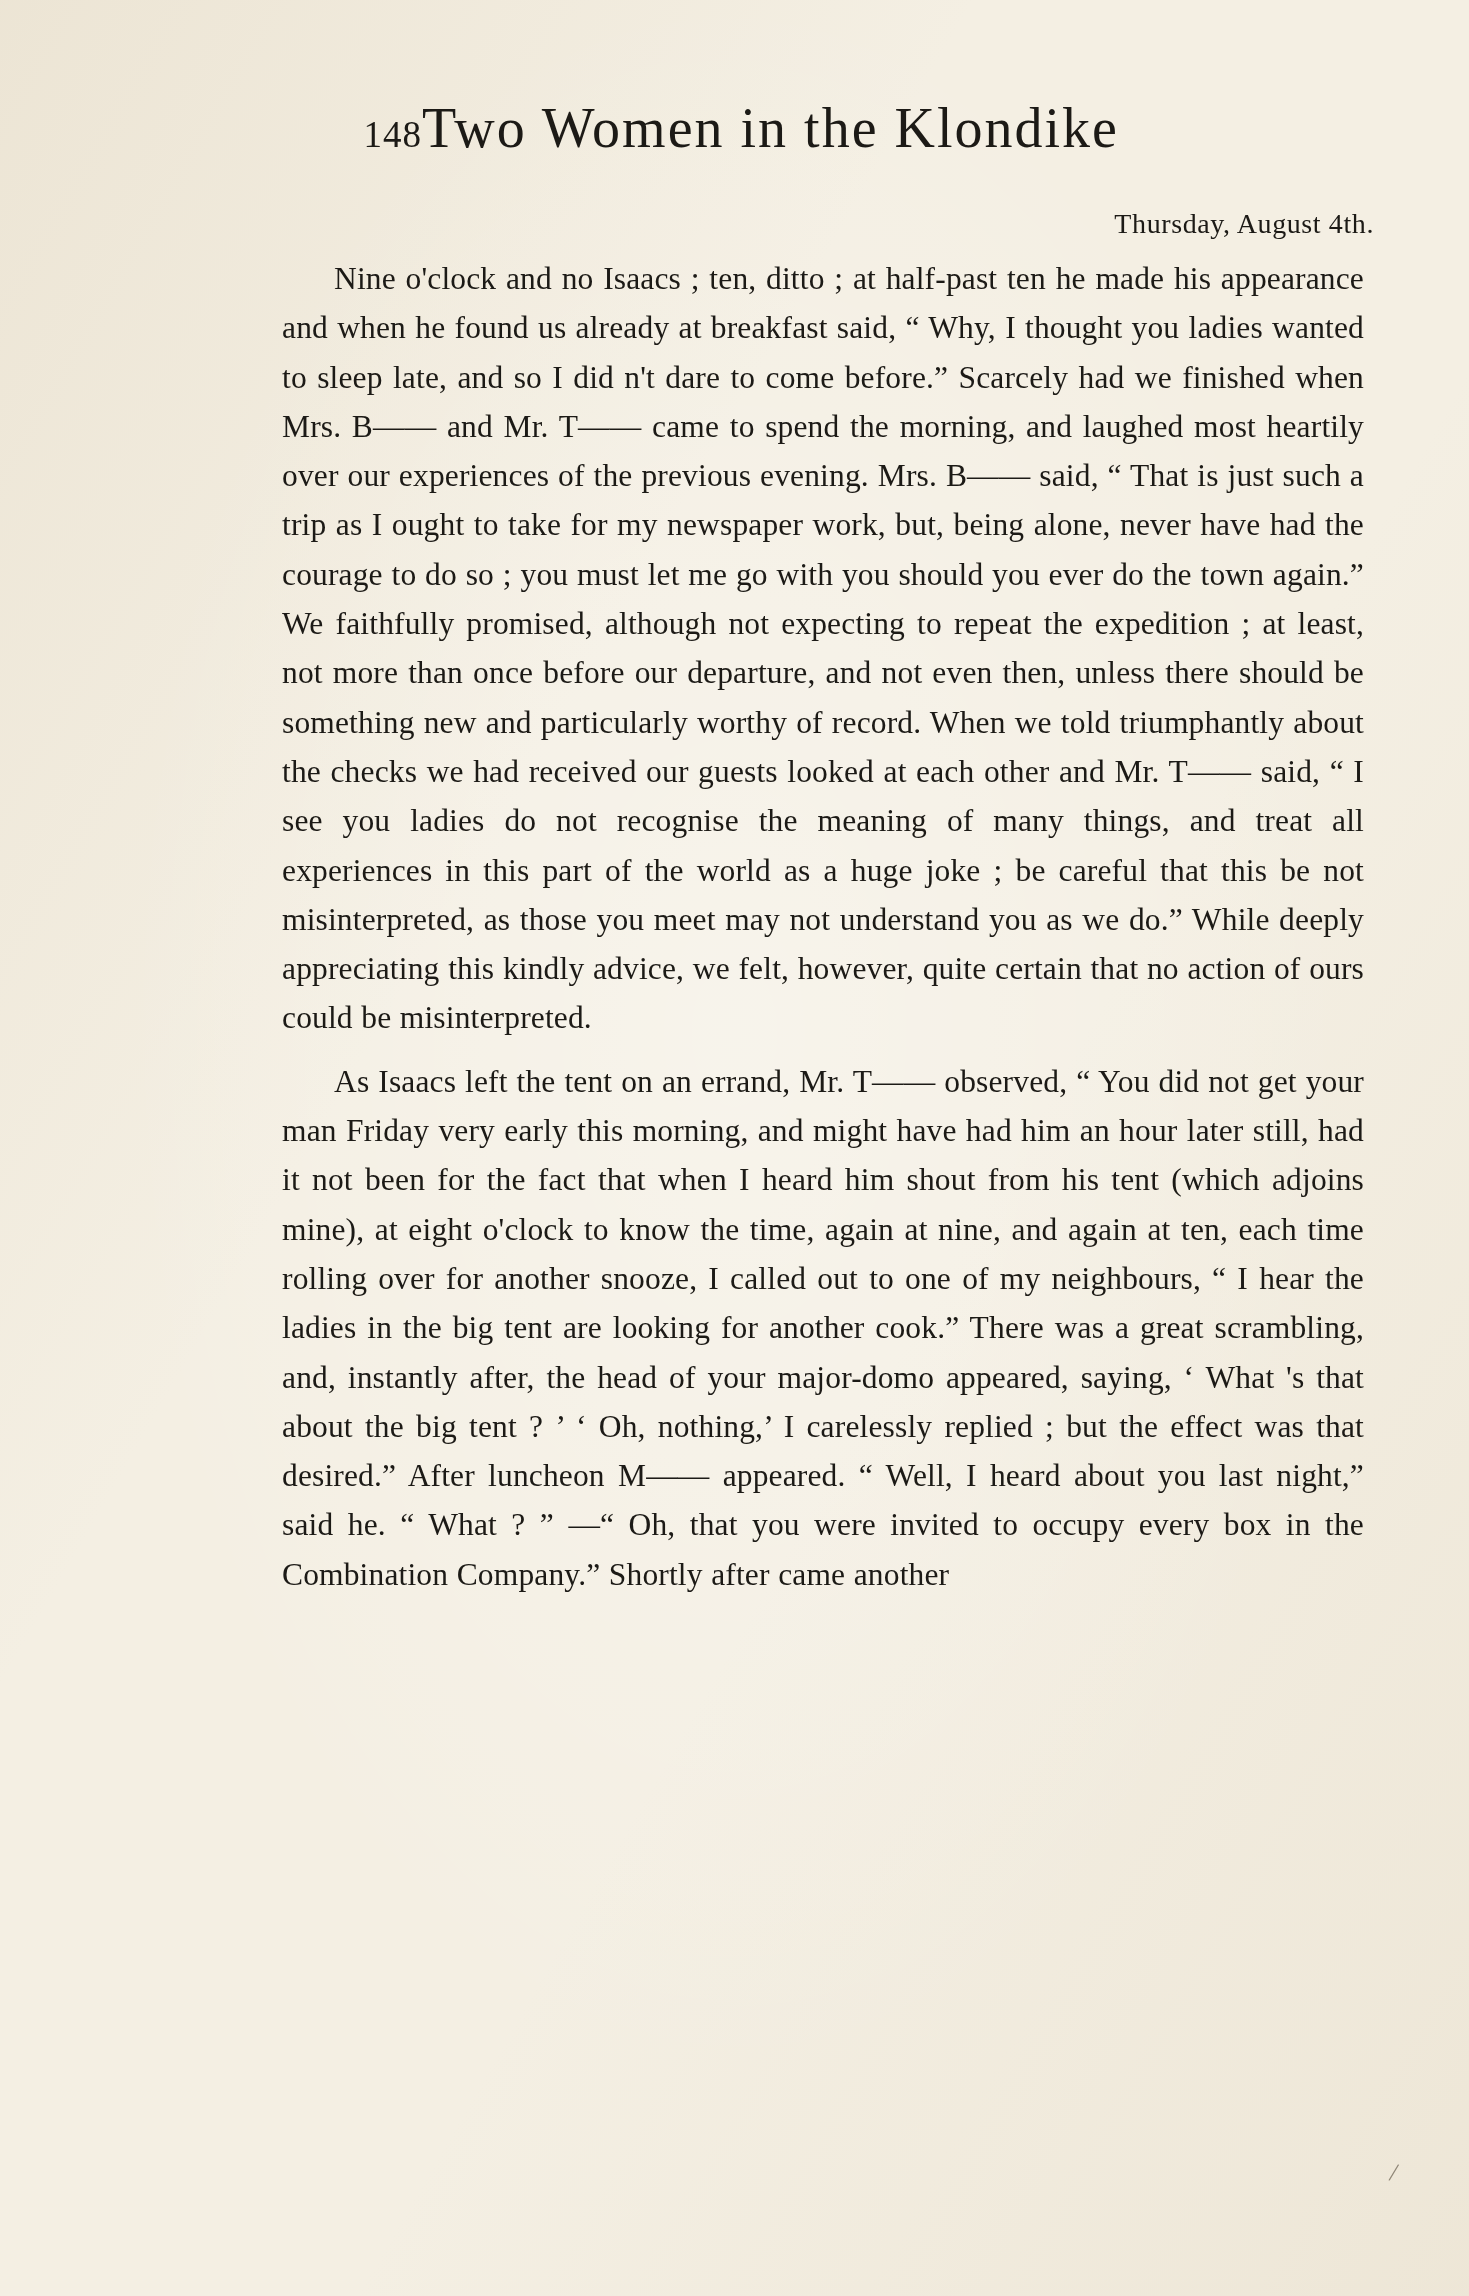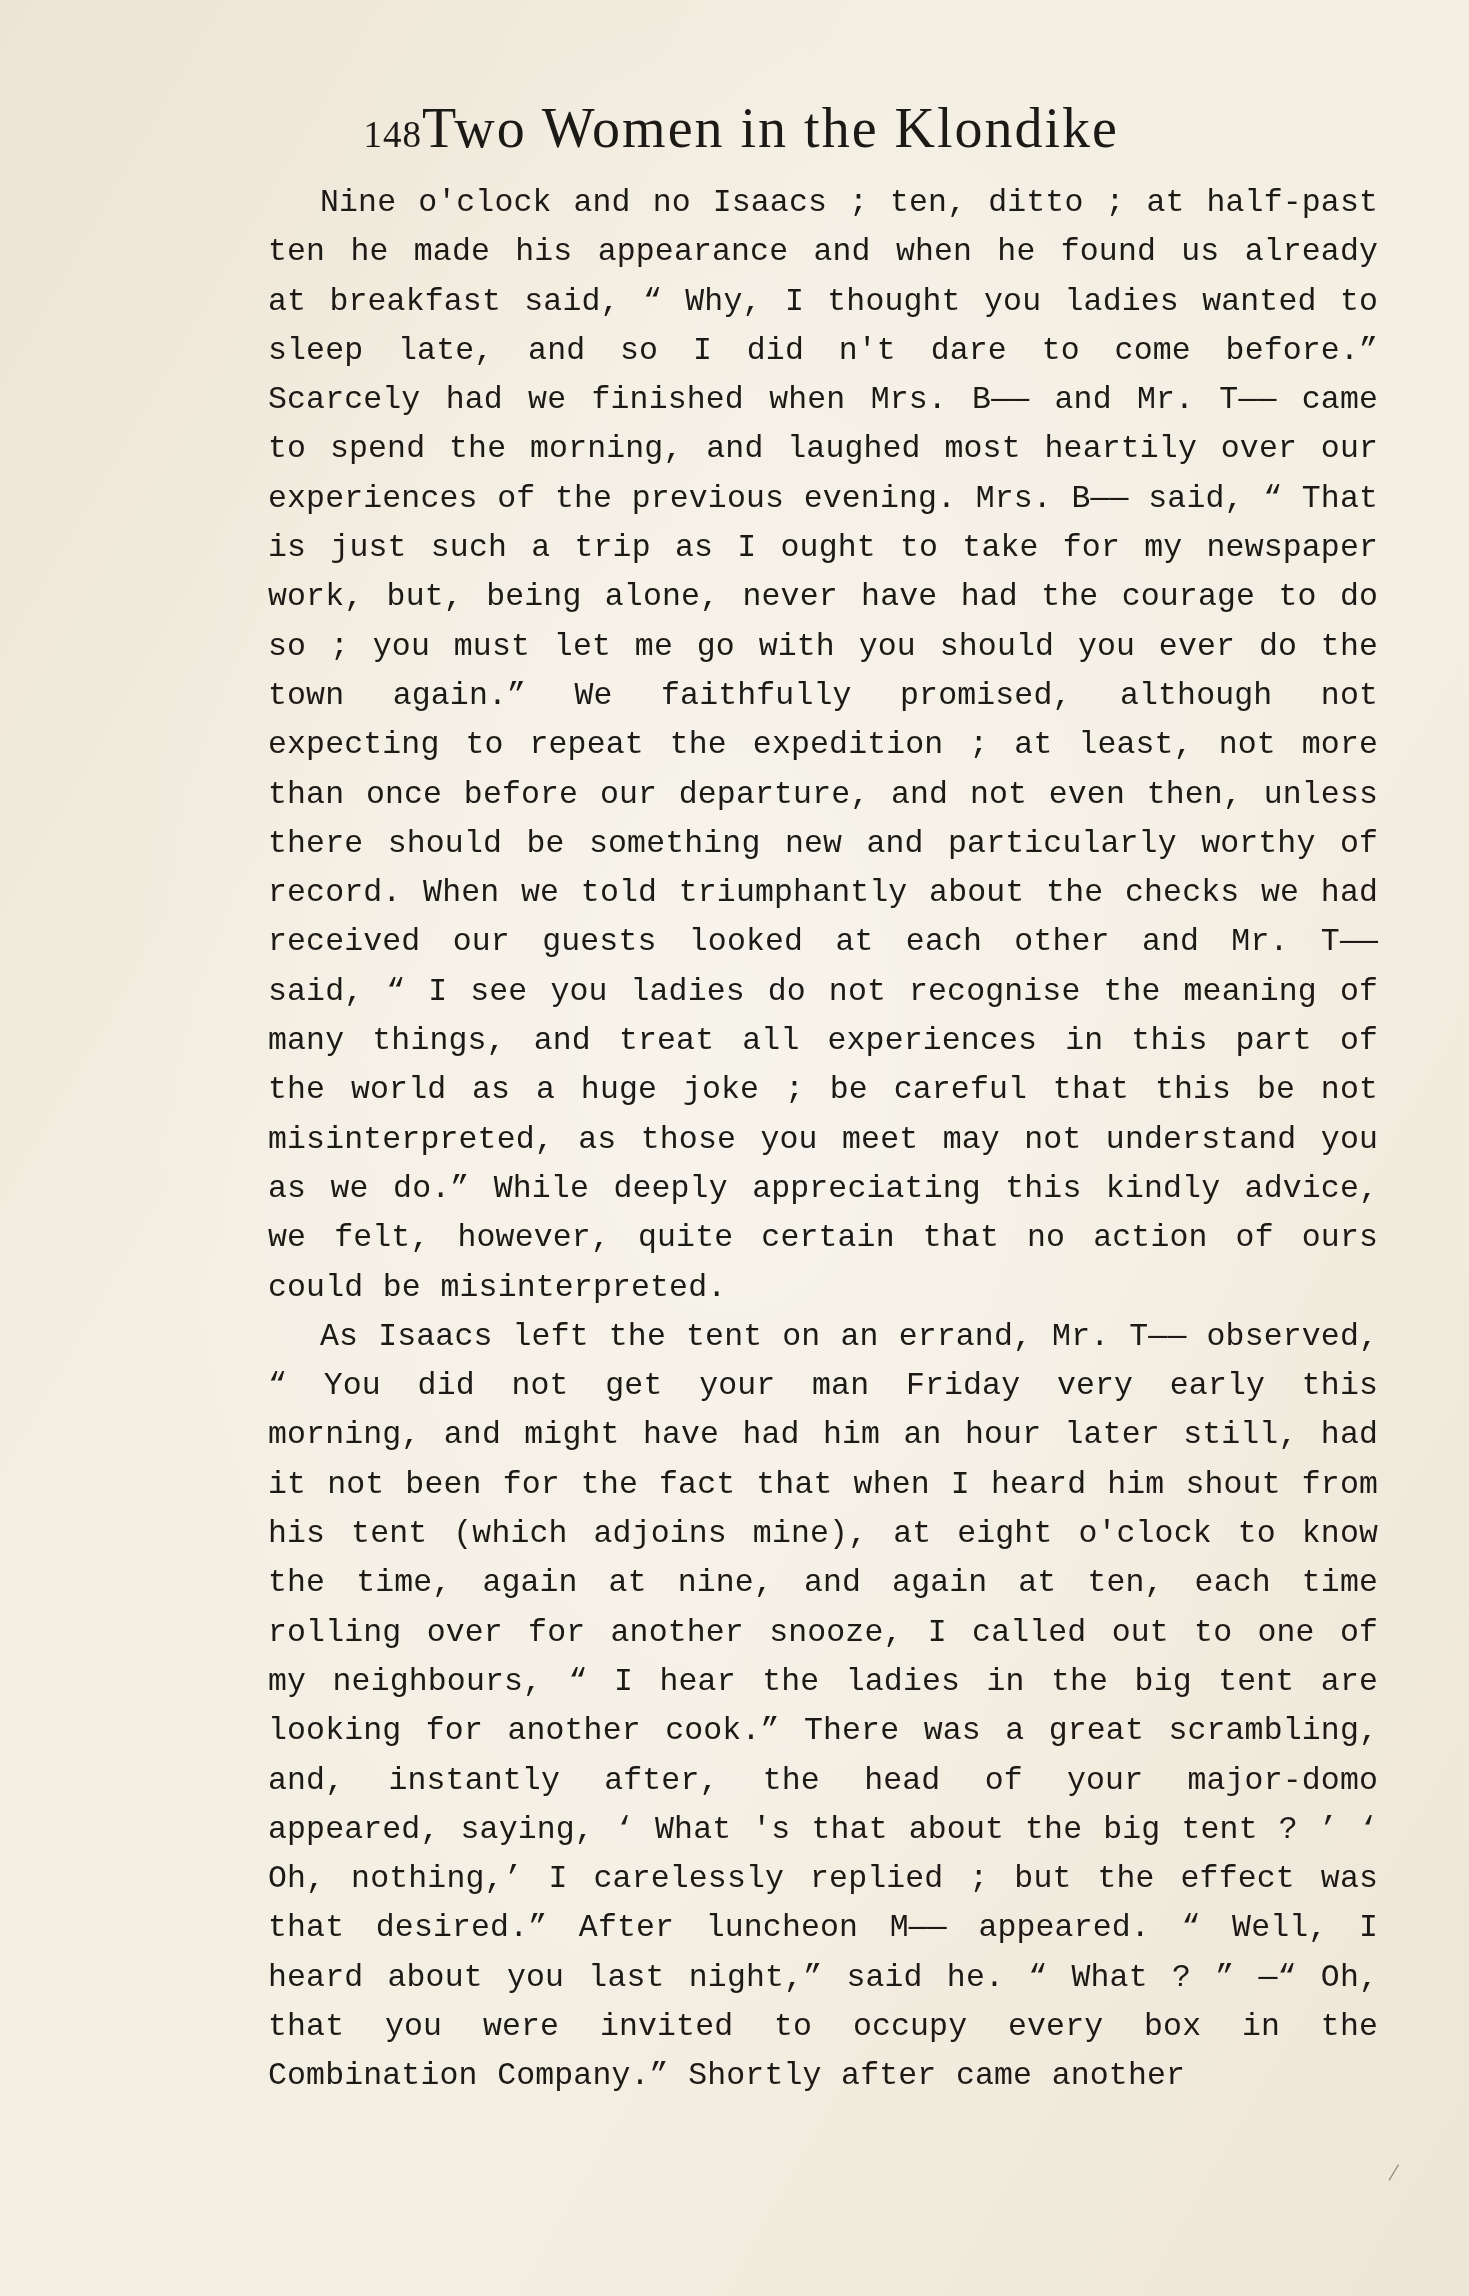--- a/index.html
+++ b/index.html
@@ -63,23 +63,22 @@
   .body-text {
     margin-top: 12px;
     font-size: 31.5px;
     line-height: 49.3px;
     text-align: justify;
     text-justify: inter-word;
     letter-spacing: 0.15px;
     word-spacing: 0.5px;
   }
   .body-text p {
-    margin: 0;
+    margin: 14px;
     text-indent: 52px;
-    font-family: Liberation Mono, monospace;
   }
   .corner-mark {
     position: absolute;
     right: 72px;
     bottom: 108px;
     font-size: 26px;
     color: #8e8575;
     transform: rotate(12deg);
   }
 </style>
@@ -87,20 +86,21 @@
 <body>
 
 <div class="page">
   <div class="content">
 
     <div class="header-line">
       <span class="folio">148</span>
       <span class="running-title">Two Women in the Klondike</span>
     </div>
 
+    <div class="dateline">Thursday, August 4th.</div>
 
     <div class="body-text">
       <p>Nine o'clock and no Isaacs ; ten, ditto ; at half-past ten he made his appearance and when he found us already at breakfast said, “ Why, I thought you ladies wanted to sleep late, and so I did n't dare to come before.” Scarcely had we finished when Mrs. B—— and Mr. T—— came to spend the morning, and laughed most heartily over our experiences of the previous evening. Mrs. B—— said, “ That is just such a trip as I ought to take for my newspaper work, but, being alone, never have had the courage to do so ; you must let me go with you should you ever do the town again.” We faithfully promised, although not expecting to repeat the expedition ; at least, not more than once before our departure, and not even then, unless there should be something new and particularly worthy of record. When we told triumphantly about the checks we had received our guests looked at each other and Mr. T—— said, “ I see you ladies do not recognise the meaning of many things, and treat all experiences in this part of the world as a huge joke ; be careful that this be not misinterpreted, as those you meet may not understand you as we do.” While deeply appreciating this kindly advice, we felt, however, quite certain that no action of ours could be misinterpreted.</p>
       <p>As Isaacs left the tent on an errand, Mr. T—— observed, “ You did not get your man Friday very early this morning, and might have had him an hour later still, had it not been for the fact that when I heard him shout from his tent (which adjoins mine), at eight o'clock to know the time, again at nine, and again at ten, each time rolling over for another snooze, I called out to one of my neighbours, “ I hear the ladies in the big tent are looking for another cook.” There was a great scrambling, and, instantly after, the head of your major-domo appeared, saying, ‘ What 's that about the big tent ? ’ ‘ Oh, nothing,’ I carelessly replied ; but the effect was that desired.” After luncheon M—— appeared. “ Well, I heard about you last night,” said he. “ What ? ” —“ Oh, that you were invited to occupy every box in the Combination Company.” Shortly after came another</p>
     </div>
 
   </div>
 
   <div class="corner-mark">/</div>
 </div>

